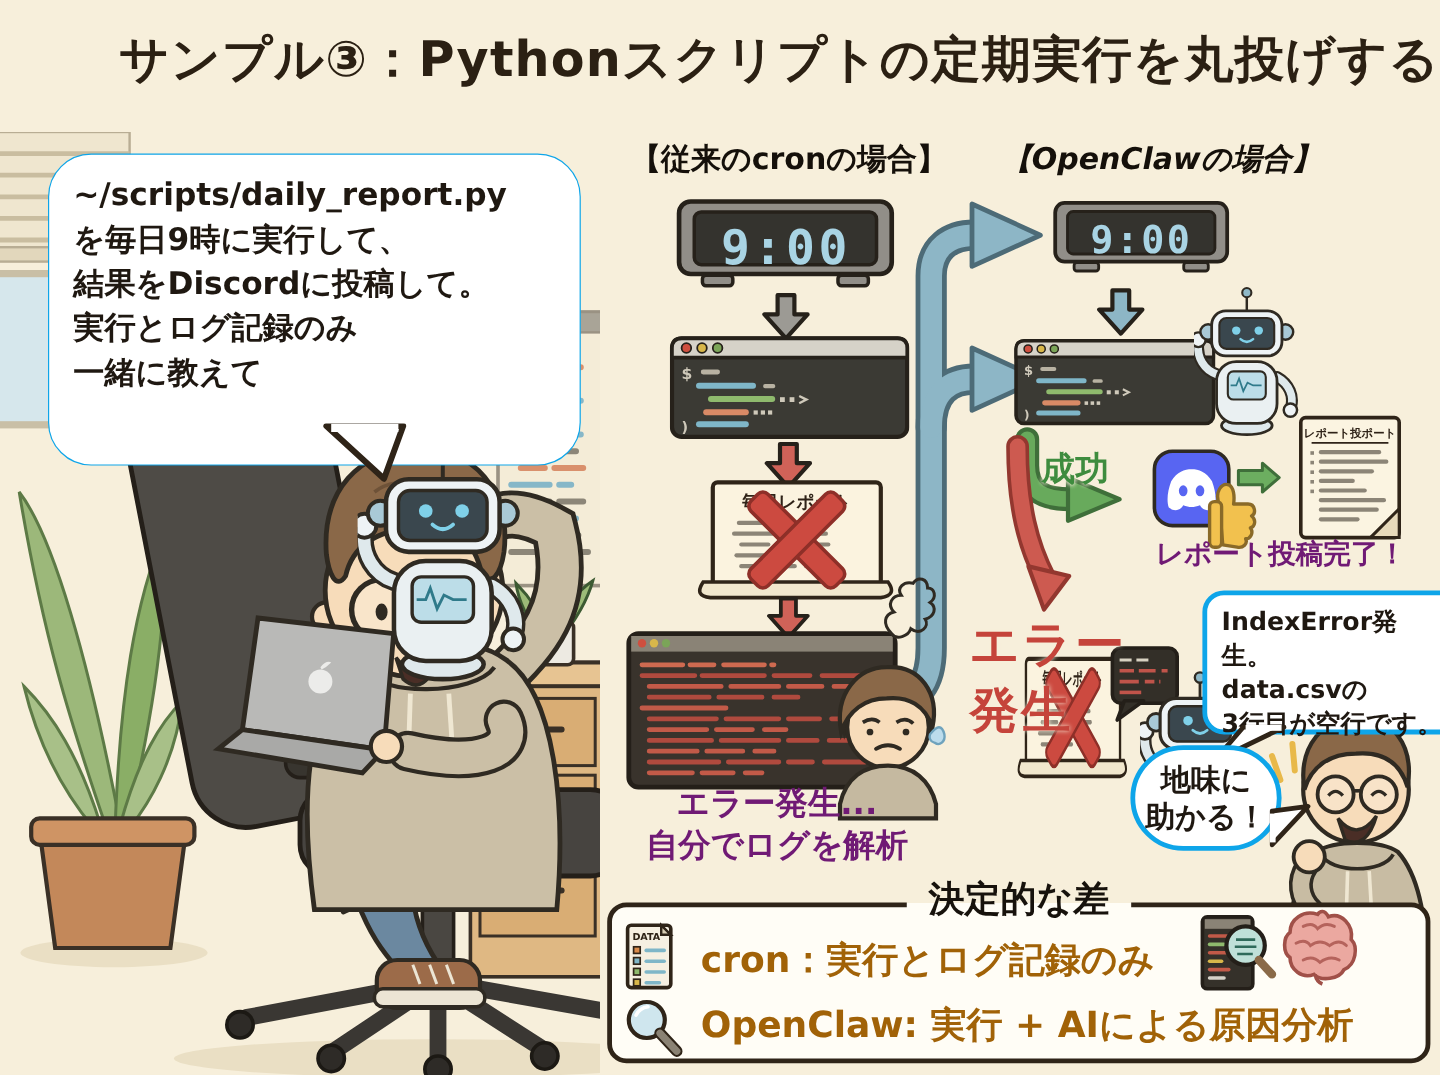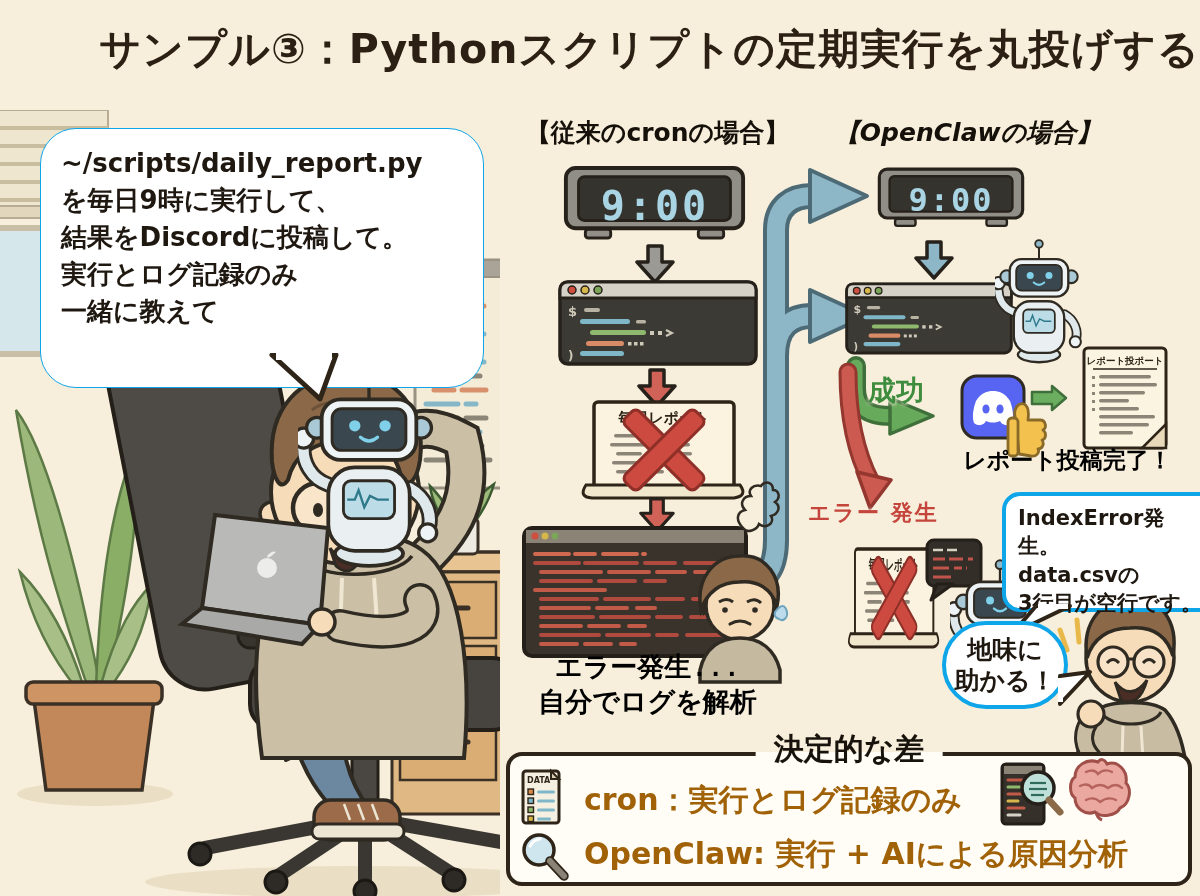--- a/index.html
+++ b/index.html
@@ -1,24 +1,24 @@
 <!DOCTYPE html>
 <html><head>
 <meta charset="utf-8">
 <style>
   html,body{margin:0;padding:0;}
   body{font-family:"DejaVu Sans","Liberation Sans",sans-serif;}
   .page{position:relative;width:1200px;height:896px;background:#f7efdb;overflow:hidden;}
   .abs{position:absolute;}
   .ttl{width:100%;text-align:center;font-size:41px;font-weight:bold;color:#2b2013;letter-spacing:1px;}
   .colhead{font-size:25px;font-weight:bold;color:#15100a;text-align:center;}
-  .cap{font-weight:bold;color:#000000;text-align:center;line-height:1.3;font-family:Liberation Mono, monospace;}
+  .cap{font-weight:bold;color:#701a75;text-align:center;line-height:1.3;}
   .bubble{background:#fff;border:1px solid #0ea5e9;border-radius:36px;color:#1f1811;font-weight:bold;}
   .green-lb{font-size:28px;font-weight:bold;color:#3e8c3e;text-shadow:0 0 4px #f7efdb,0 0 4px #f7efdb;}
-  .red-lb{font-size:22px;font-weight:bold;color:#c5443b;letter-spacing:2px;text-shadow:0 0 4px #f7efdb;}
+  .red-lb{font-size:41px;font-weight:bold;color:#c5443b;letter-spacing:2px;text-shadow:0 0 4px #f7efdb;margin-top:12px;}
   svg text{font-family:"DejaVu Sans","Liberation Sans",sans-serif;}
   .mono{font-family:"DejaVu Sans Mono","Liberation Mono",monospace;}
   .sum-row{font-size:30px;font-weight:bold;color:#a16207;}
 </style>
 </head>
 <body>
 
 <div class="page">
 
   <svg width="0" height="0" style="position:absolute" aria-hidden="true">

